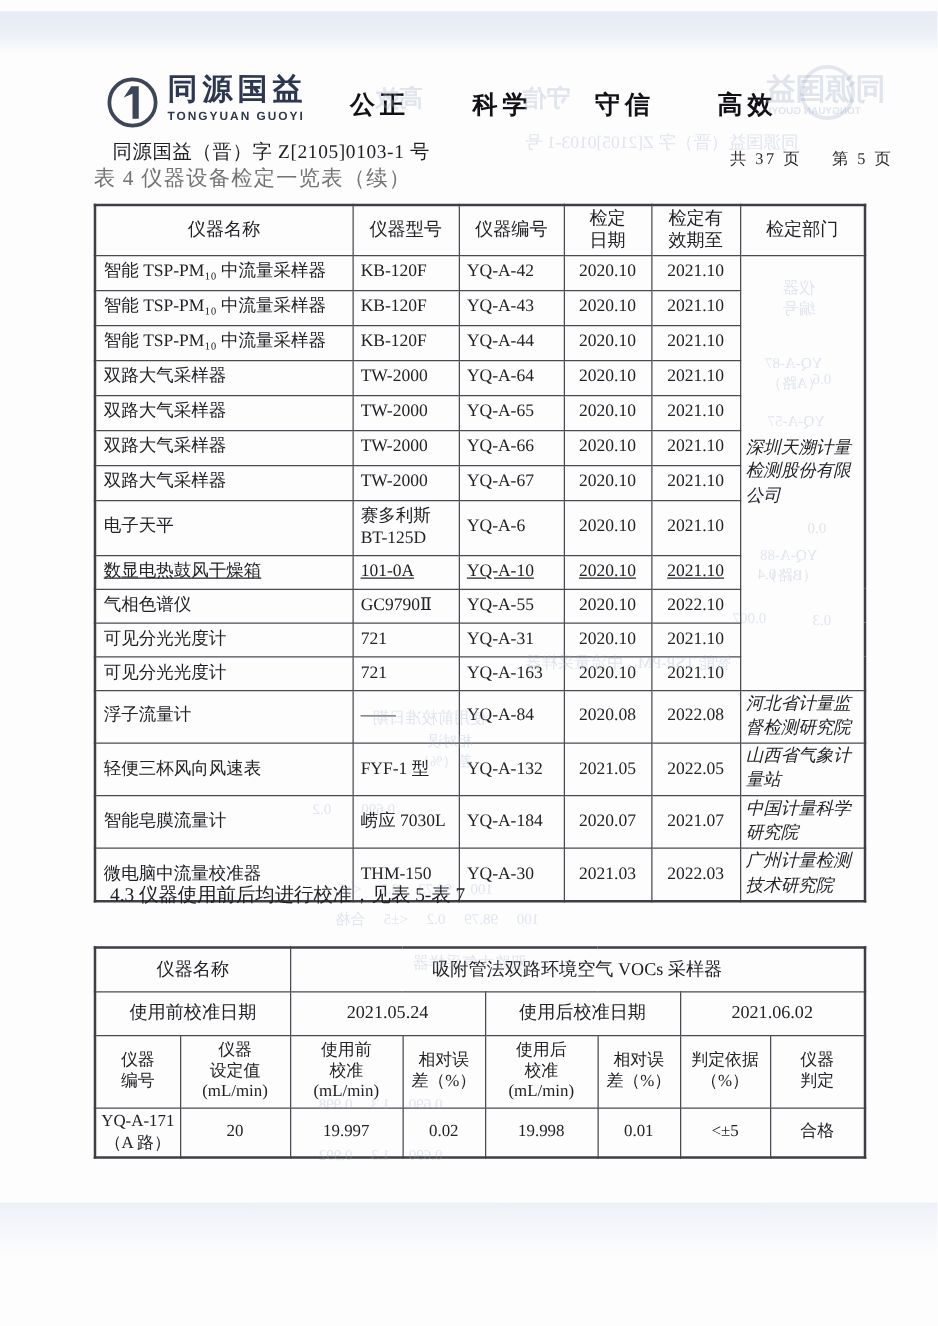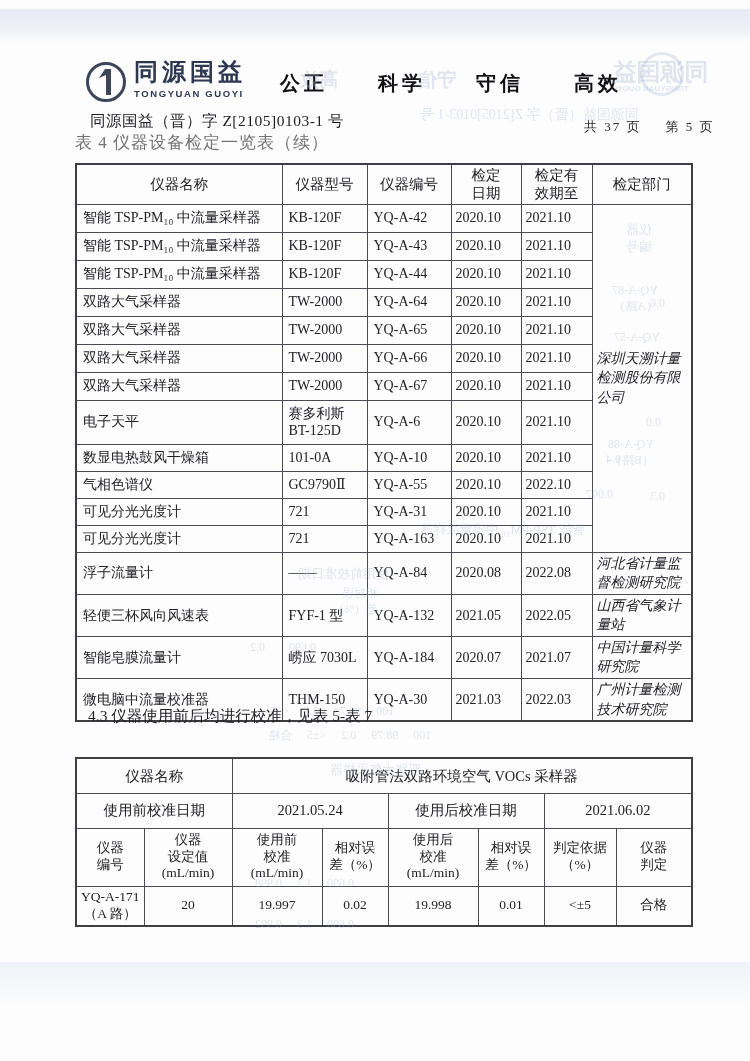--- a/index.html
+++ b/index.html
@@ -32,21 +32,21 @@
   .t5-title{position:absolute;left:75px;top:732px;width:616px;text-align:center;
     font-size:16.5px;letter-spacing:1px;color:#212125;}
   
   table{border-collapse:collapse;table-layout:fixed;background:transparent;}
   #table4{position:absolute;left:75px;top:163px;width:616px;border:2px solid #3e3e44;}
   #table5{position:absolute;left:75px;top:757px;width:616px;border:2px solid #3e3e44;}
   td,th{border:1px solid #4a4a52;font-weight:normal;font-size:14px;color:#222226;
     padding:1px 4px;overflow:hidden;white-space:pre-line;line-height:1.25;}
   th{text-align:center;font-size:14.5px;}
   td.left{text-align:left;padding-left:6px;}
-  td.c{text-align:left;}
+  td.c{text-align:center;}
   td.dept{text-align:left;line-height:1.4;font-style:italic;}
   #table4 tr.hdr{height:40px;}
   #table5 tr.rA{height:35px;} #table5 tr.rB{height:35px;}
   #table5 tr.rC{height:58px;} #table5 tr.rD{height:40px;}
   #table5 td,#table5 th{text-align:center;font-size:13.5px;}
   #table5 .big{font-size:14.5px;}
   
   .ghost{position:absolute;transform:scaleX(-1);color:#a2b0ca;opacity:0.32;
     filter:blur(0.5px);white-space:pre-line;pointer-events:none;
     font-family:"Liberation Serif","DejaVu Serif",serif;line-height:1.3;}
@@ -156,21 +156,21 @@
           <td class="c">2021.10</td>
         </tr>
         <tr style="height: 44px; padding-left: 12px;">
           <td class="left">电子天平</td>
           <td class="left">赛多利斯
 BT-125D</td>
           <td class="left">YQ-A-6</td>
           <td class="c">2020.10</td>
           <td class="c">2021.10</td>
         </tr>
-        <tr style="height: 27px;">
+        <tr style="height: 27px; text-decoration: underline;">
           <td class="left">数显电热鼓风干燥箱</td>
           <td class="left">101-0A</td>
           <td class="left">YQ-A-10</td>
           <td class="c">2020.10</td>
           <td class="c">2021.10</td>
         </tr>
         <tr style="height: 27px;">
           <td class="left">气相色谱仪</td>
           <td class="left">GC9790Ⅱ</td>
           <td class="left">YQ-A-55</td>

